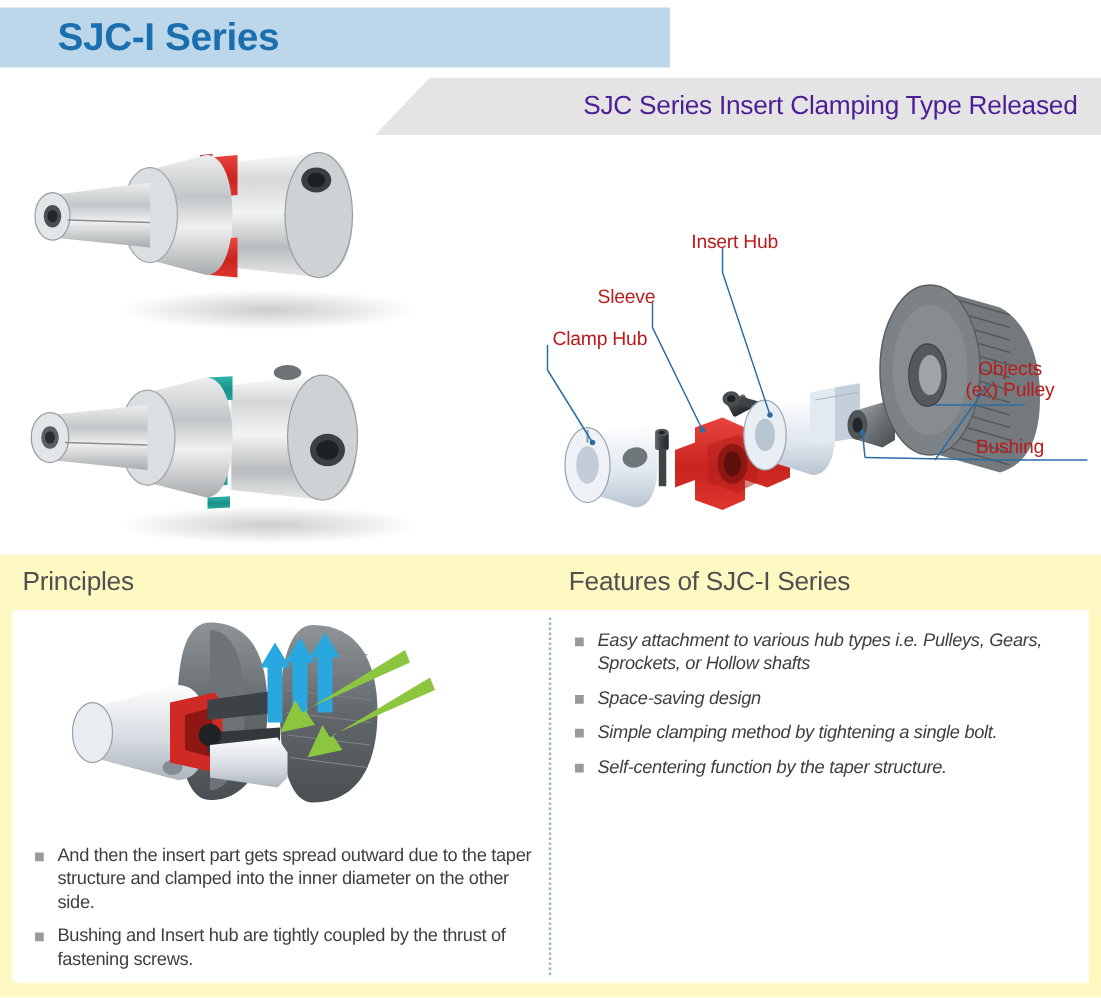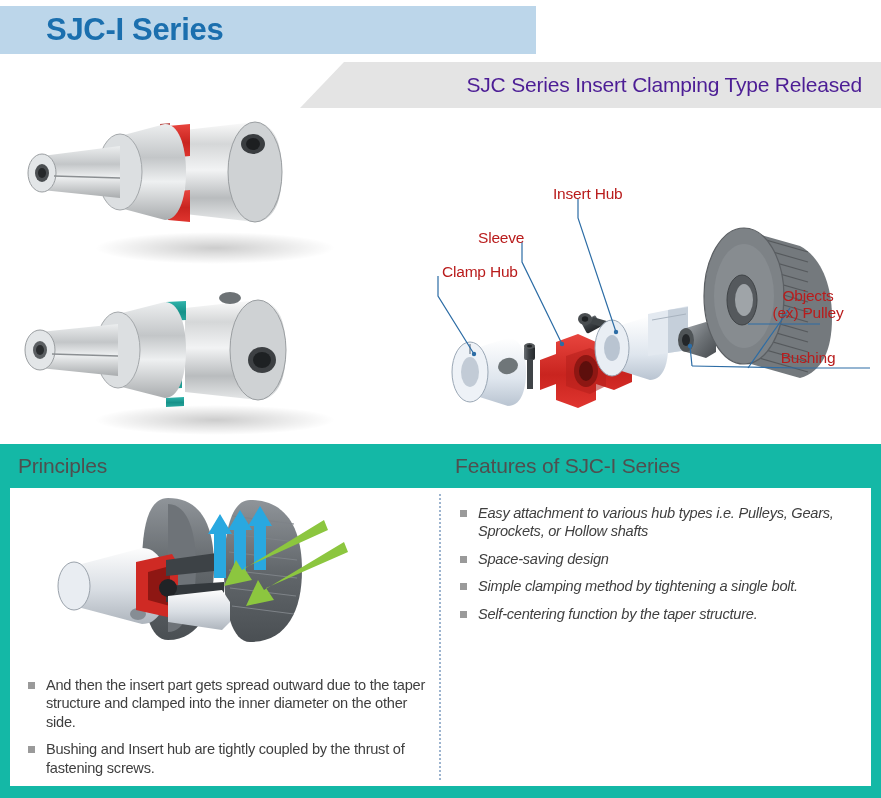--- a/index.html
+++ b/index.html
@@ -55,21 +55,21 @@
     font-size: 15.5px; color: #b91c1c;
     white-space: nowrap; letter-spacing: -0.2px;
     line-height: 1.08;
   }
   .lbl.rt { text-align: center; }
 
   
   .panel {
     position: absolute; left: 0; top: 444px;
     width: 881px; height: 354px;
-    background: #14b8a6;
+    background: #fef9c3;
   }
   .panel-head {
     position: absolute; left: 0; top: 0;
     width: 881px; height: 44px;
   }
   .panel-head .h {
     position: absolute; top: 50%;
     transform: translateY(-50%);
     font-size: 21px; color: #4f4f4f;
     white-space: nowrap; letter-spacing: -0.2px;

